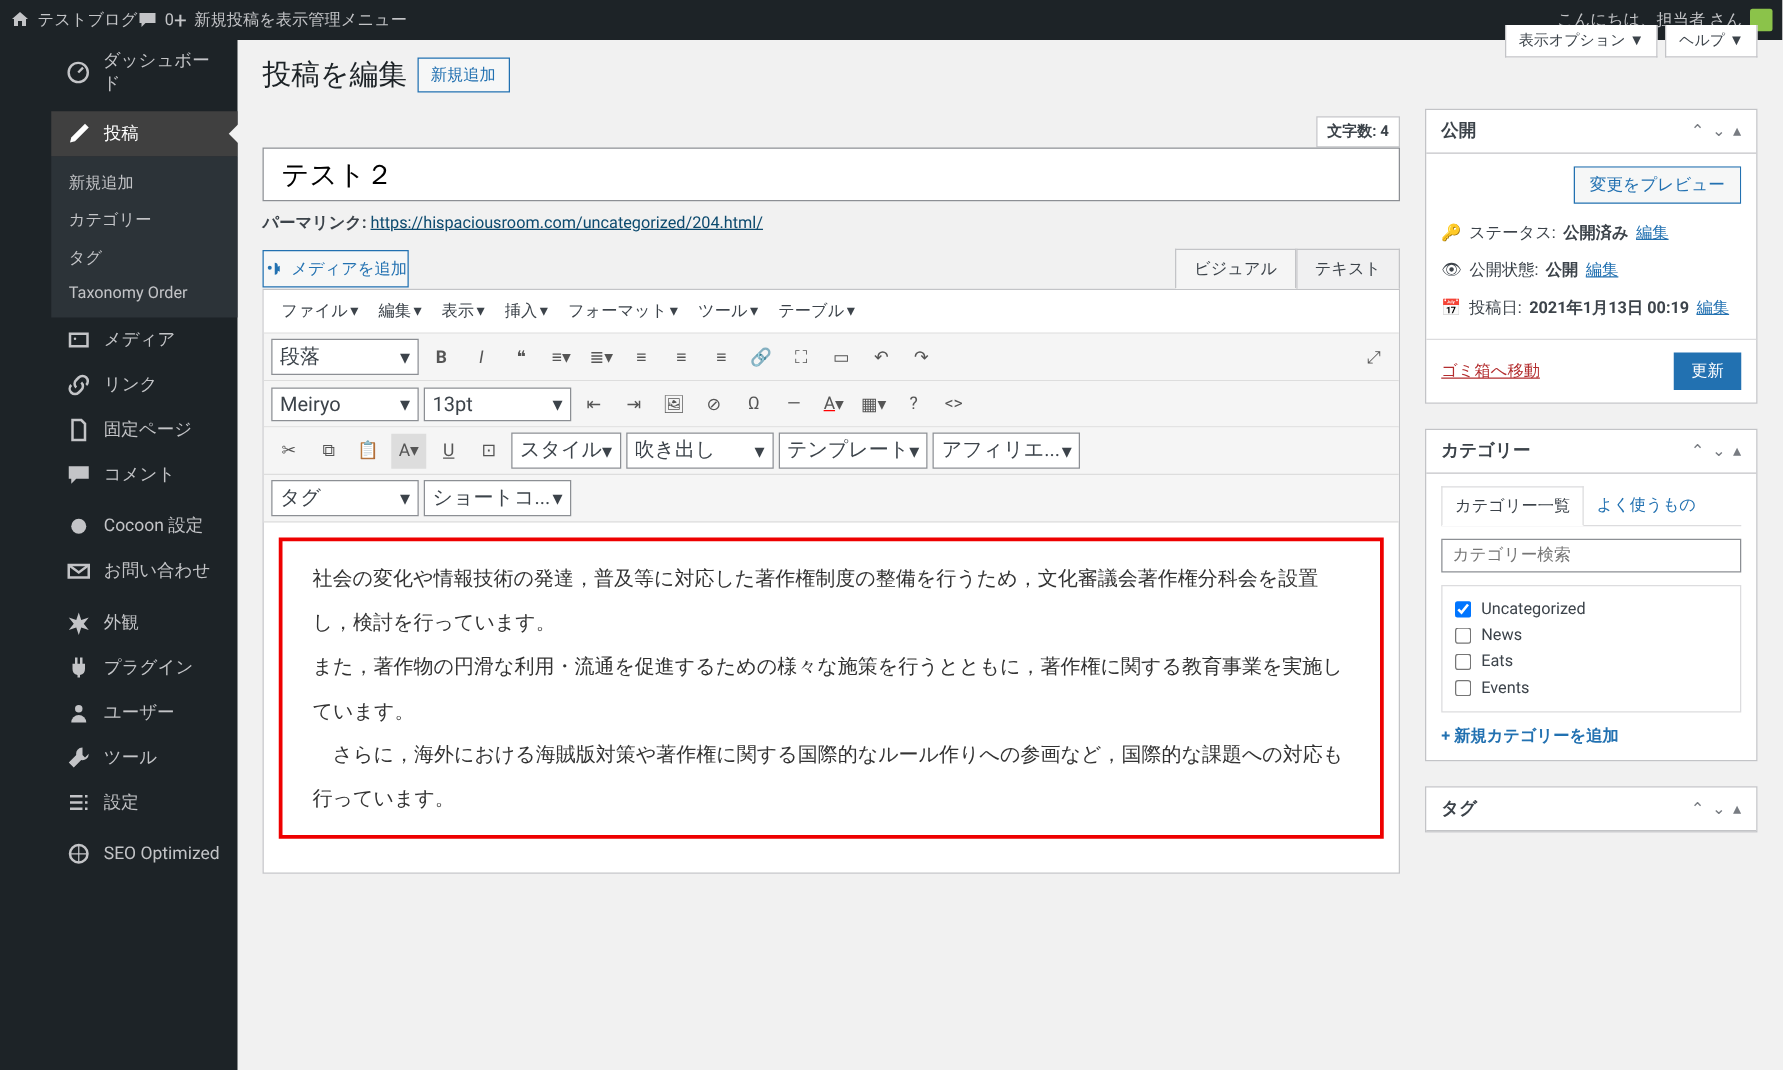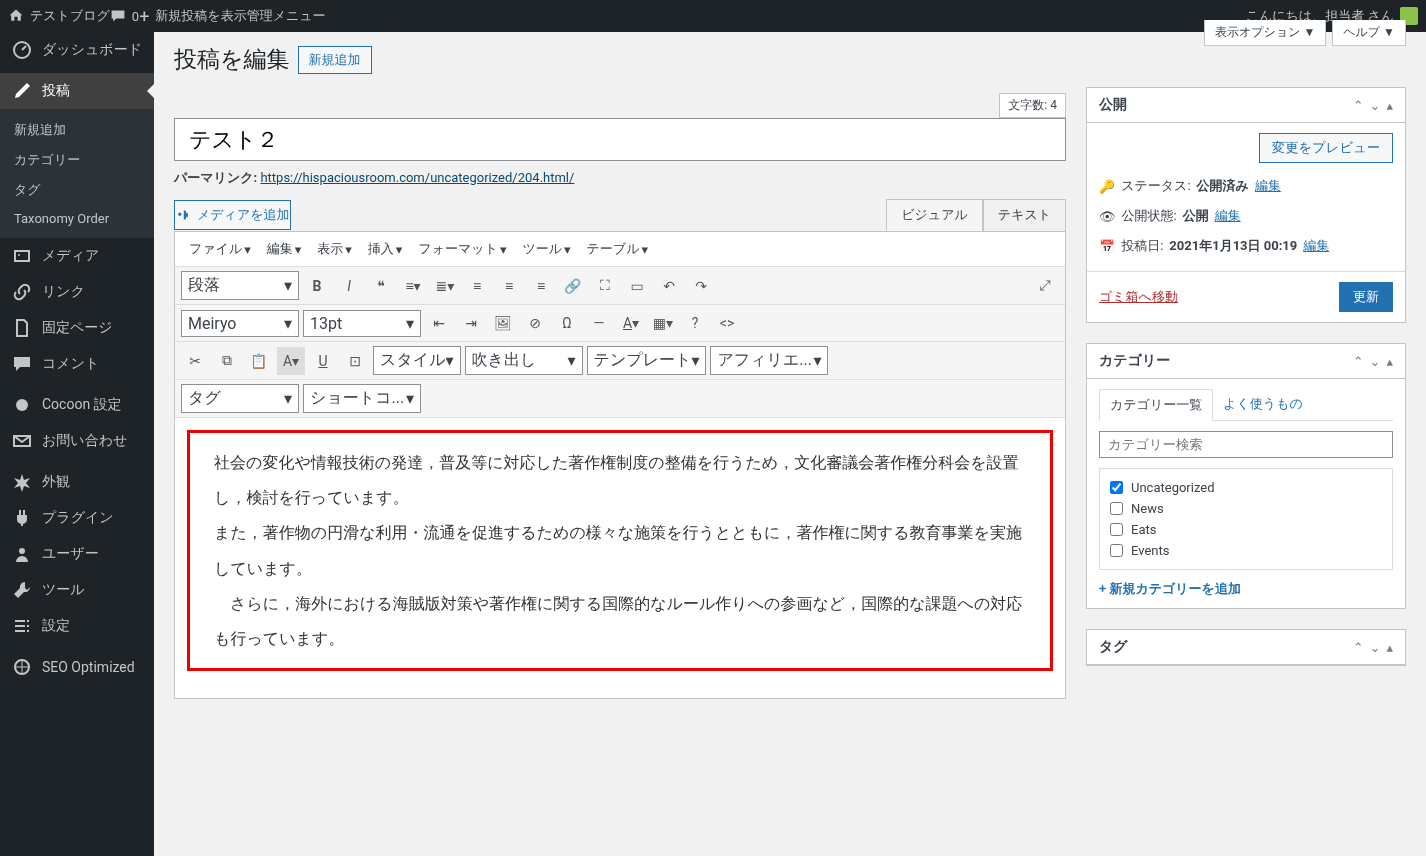--- a/index.html
+++ b/index.html
@@ -6,41 +6,41 @@
 body { background: #f1f1f1; font-size: 13px; color: #3c434a; }
 
 .admin-bar { background: #1d2327; color: #c3c4c7; height: 32px; display: flex; align-items: center; padding: 0 8px; font-size: 13px; }
 .admin-bar .left { display: flex; align-items: center; gap: 0; }
 .admin-bar .right { margin-left: auto; display: flex; align-items: center; gap: 8px; }
 .admin-bar .item { display: flex; align-items: center; gap: 6px; cursor: pointer; }
 .admin-bar .avatar { width: 18px; height: 18px; background: #8bc34a; border-radius: 2px; }
 
 .wrap { display: flex; min-height: calc(100vh - 32px); }
 
-.sidebar { width: 154px; background: #1d2327; color: #c3c4c7; font-size: 14px; flex-shrink: 0; }
+.sidebar { width: 190px; background: #1d2327; color: #c3c4c7; font-size: 14px; flex-shrink: 0; padding-left: 41px; }
 .sidebar .menu-item { padding: 8px 12px; display: flex; align-items: center; gap: 10px; cursor: pointer; }
 .sidebar .menu-item.current { background: #404040; color: #fff; position: relative; }
 .sidebar .menu-item.current::after { content: ''; position: absolute; right: -1px; top: 50%; transform: translateY(-50%); border: 8px solid transparent; border-right-color: #f1f1f1; }
 .sidebar .submenu { background: #2c3338; padding: 6px 0; }
 .sidebar .submenu .sub-item { padding: 6px 12px 6px 14px; color: #c3c4c7; cursor: pointer; font-size: 13px; }
 .sidebar .submenu .sub-item.active { font-weight: 600; color: #fff; }
 .sidebar .sep { height: 5px; }
 .sidebar svg { width: 20px; height: 20px; fill: currentColor; }
 
 .main { flex: 1; padding: 0 20px 20px; }
 .title-row { display: flex; align-items: center; gap: 8px; padding-top: 12px; }
 .title-row h1 { font-size: 23px; font-weight: 400; color: #1d2327; }
 .title-row .btn-outline { border: 1px solid #2271b1; color: #2271b1; background: #f6f7f7; padding: 4px 10px; font-size: 13px; cursor: pointer; }
 .screen-opts { float: right; display: flex; gap: 6px; margin-top: -12px; }
 .screen-opts .panel-tab { border: 1px solid #c3c4c7; border-top: none; background: #fff; padding: 4px 10px; font-size: 12px; cursor: pointer; }
-.char-count { float: right; border: 1px solid #c3c4c7; background: #fff; padding: 3px 8px; font-size: 12px; margin-top: 6px; }
+.char-count { float: right; border: 1px solid #c3c4c7; background: #fff; padding: 3px 8px; font-size: 12px; margin-top: 6px; font-weight: bold; }
 
 .columns { display: flex; gap: 20px; margin-top: 12px; }
 .col-left { flex: 1; min-width: 0; }
-.col-right { width: 320px; flex-shrink: 0; }
+.col-right { width: 266px; flex-shrink: 0; }
 
 #title { width: 100%; padding: 8px 14px; font-size: 22px; border: 1px solid #8c8f94; background: #fff; }
 .permalink { margin: 8px 0 12px; font-size: 13px; }
 .permalink a { color: #0c4a6e; text-decoration: underline; }
 
 .editor-top { display: flex; align-items: center; }
 .add-media { border: 1px solid #2271b1; color: #2271b1; background: #f6f7f7; padding: 5px 0; font-size: 13px; cursor: pointer; display: inline-flex; align-items: center; gap: 6px; }
 .editor-tabs { margin-left: auto; display: flex; }
 .editor-tabs .tab { border: 1px solid #c3c4c7; border-bottom: none; padding: 6px 14px; background: #f0f0f1; cursor: pointer; font-size: 13px; }
 .editor-tabs .tab.active { background: #f5f5f5; border-bottom: 1px solid #f5f5f5; position: relative; z-index: 2; }

